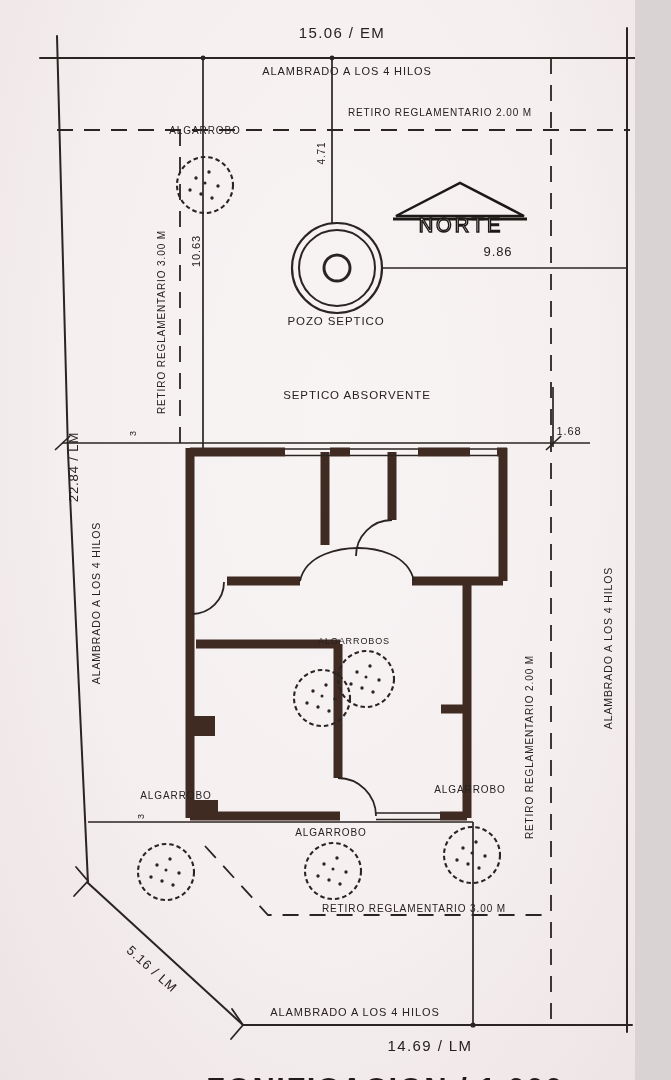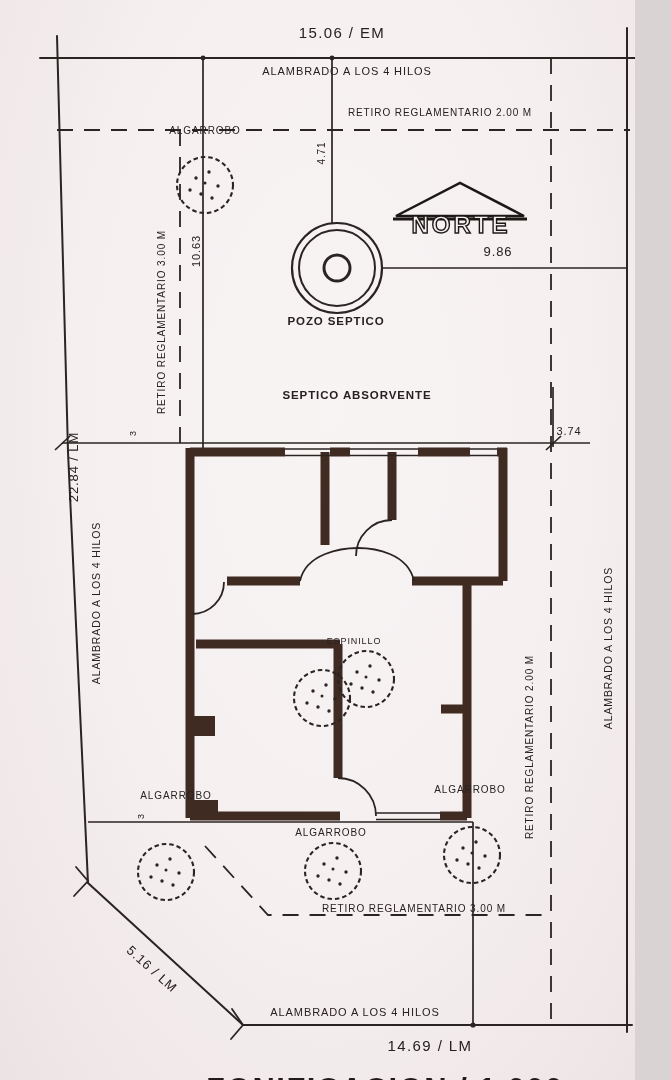--- a/index.html
+++ b/index.html
@@ -11,24 +11,24 @@
   }
   #linework{position:absolute;left:0;top:0;}
   .lbl{
     position:absolute;transform:translate(-50%,-50%);
     color:#272120;white-space:nowrap;letter-spacing:0.9px;
     font-size:10px;line-height:1;
   }
   .rot{transform:translate(-50%,-50%) rotate(-90deg);}
   .rot42{transform:translate(-50%,-50%) rotate(42deg);}
   .s9{font-size:9px;}  .s10{font-size:10px;} .s105{font-size:10.5px;}
-  .s11{font-size:11px;} .s115{font-size:11.5px;font-weight:bold;} .s13{font-size:13px;}
+  .s11{font-size:11px;} .s115{font-size:11.5px;} .s13{font-size:13px;}
   .s15{font-size:15px;letter-spacing:1.4px;}
   .norte{
-    font-size:24px;font-weight:bold;letter-spacing:3px;
+    font-size:20px;font-weight:normal;letter-spacing:3px;
     color:#f5eff0;text-align:center;-webkit-text-stroke:1.4px #1c1816;
   }
   .title{
     font-size:31px;font-weight:bold;letter-spacing:1.5px;color:#211c1b;
   }
 </style>
 </head>
 <body>
 
 <div id="canvas">
@@ -127,27 +127,27 @@
   <div class="lbl s10" style="left:440px;top:113px">RETIRO REGLAMENTARIO 2.00 M</div>
   <div class="lbl s10" style="left:205px;top:131px">ALGARROBO</div>
   <div class="lbl rot s10" style="left:322px;top:153px">4.71</div>
   <div class="lbl rot s11" style="left:196px;top:251px">10.63</div>
   <div class="lbl rot s10" style="left:162px;top:322px">RETIRO REGLAMENTARIO 3.00 M</div>
   <div class="lbl norte" style="left:461px;top:225px">NORTE</div>
   <div class="lbl s13" style="left:498px;top:251px">9.86</div>
   <div class="lbl s115" style="left:336px;top:322px">POZO SEPTICO</div>
   <div class="lbl s115" style="left:357px;top:396px">SEPTICO ABSORVENTE</div>
   <div class="lbl rot s9" style="left:133px;top:433px">3</div>
-  <div class="lbl s11" style="left:569px;top:431px">3.74</div>
+  <div class="lbl s11" style="left:569px;top:431px">1.68</div>
   <div class="lbl rot s13" style="left:73px;top:467px">22.84 / LM</div>
   <div class="lbl rot s105" style="left:96px;top:603px">ALAMBRADO A LOS 4 HILOS</div>
   <div class="lbl rot s13" style="left:645px;top:544px">27.23 / EM</div>
   <div class="lbl rot s105" style="left:608px;top:648px">ALAMBRADO A LOS 4 HILOS</div>
   <div class="lbl rot s10" style="left:530px;top:747px">RETIRO REGLAMENTARIO 2.00 M</div>
-  <div class="lbl s9" style="left:354px;top:641px">ESPINILLO</div>
+  <div class="lbl s9" style="left:354px;top:641px">ALGARROBOS</div>
   <div class="lbl s10" style="left:176px;top:796px">ALGARROBO</div>
   <div class="lbl s10" style="left:470px;top:790px">ALGARROBO</div>
   <div class="lbl s10" style="left:331px;top:833px">ALGARROBO</div>
   <div class="lbl s10" style="left:414px;top:909px">RETIRO REGLAMENTARIO 3.00 M</div>
   <div class="lbl rot s9" style="left:141px;top:816px">3</div>
   <div class="lbl rot42 s13" style="left:152px;top:969px">5.16 / LM</div>
   <div class="lbl s11" style="left:355px;top:1012px">ALAMBRADO A LOS 4 HILOS</div>
   <div class="lbl s15" style="left:430px;top:1045px">14.69 / LM</div>
   <div class="lbl title" style="left:385px;top:1089px">ZONIFICACION / 1.000</div>
 

